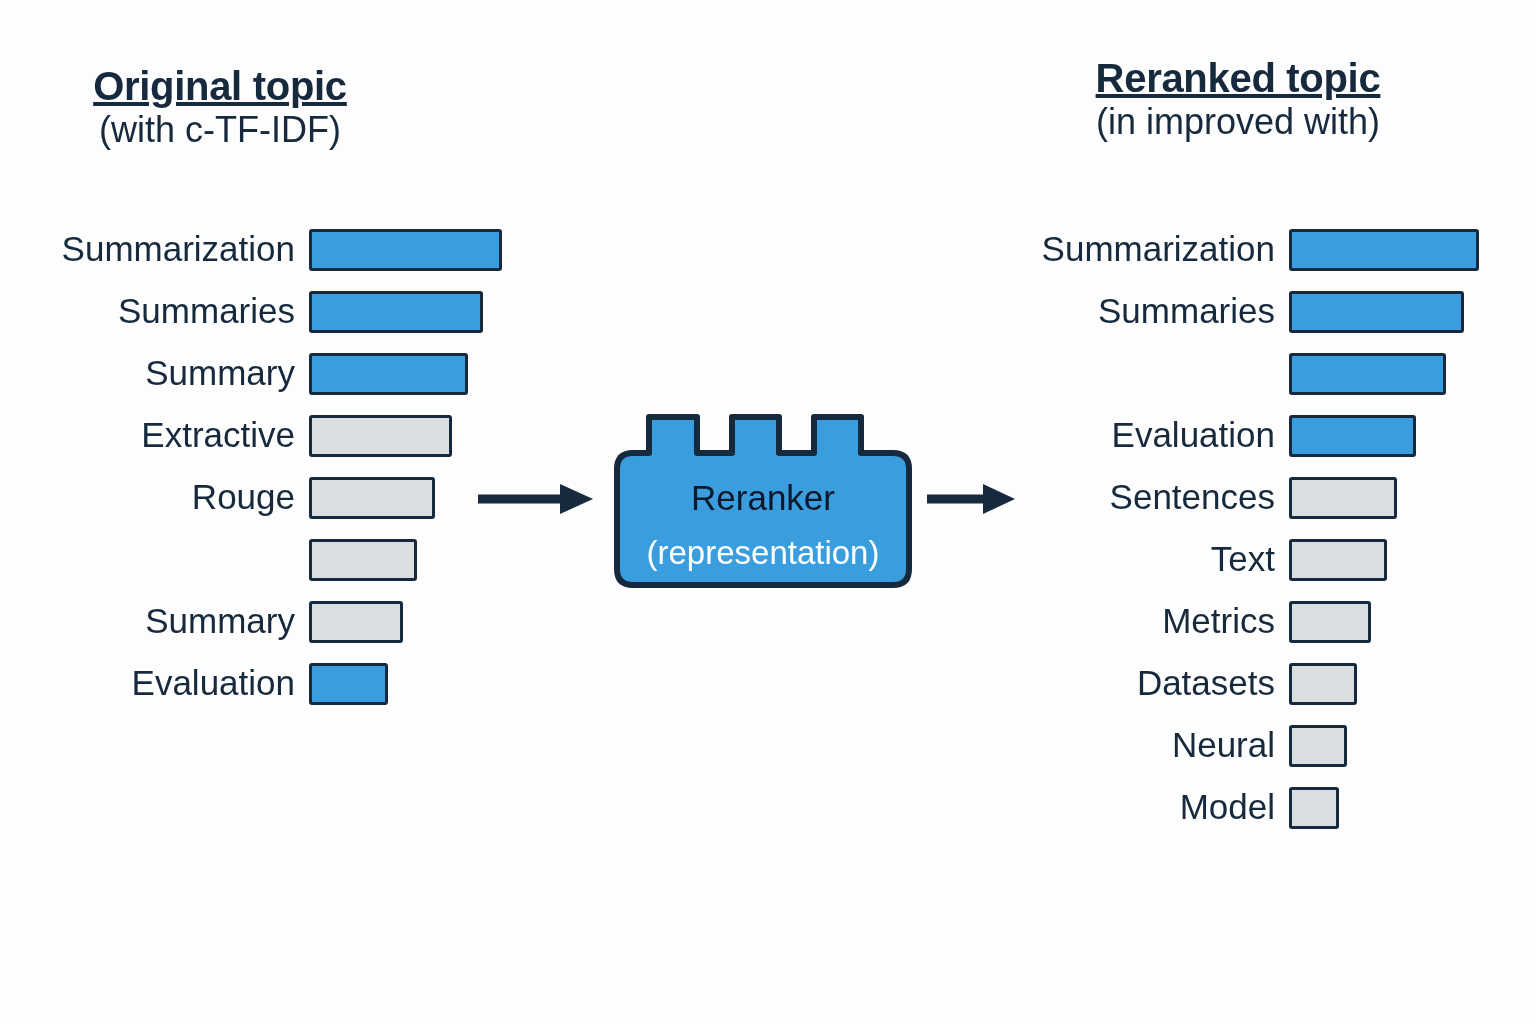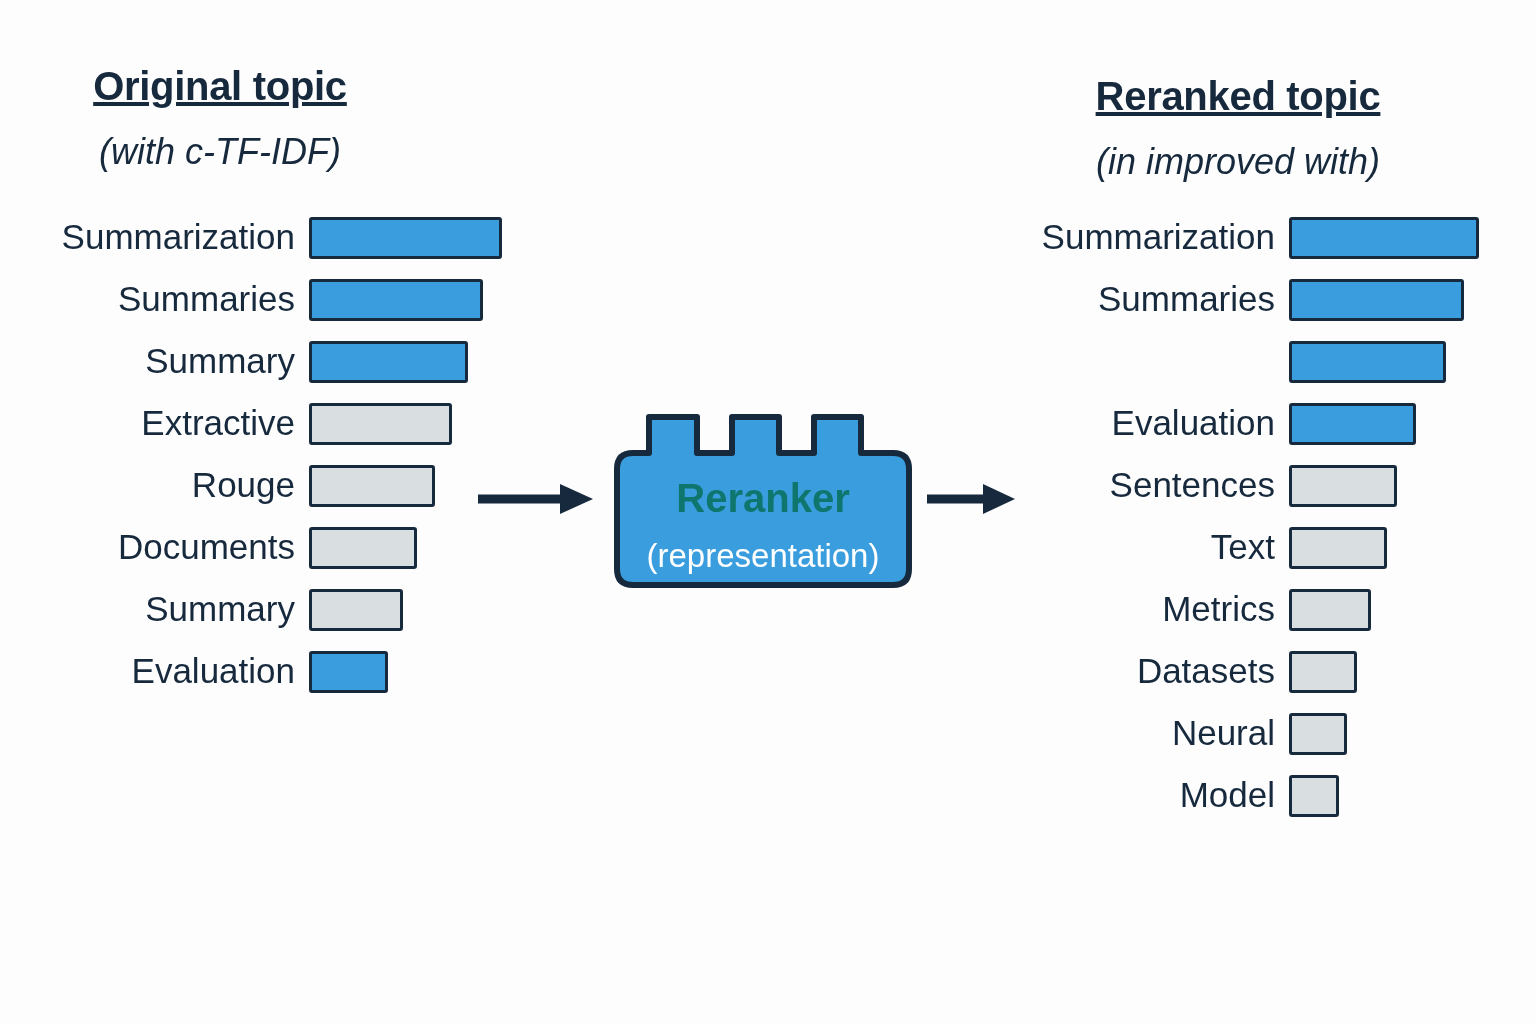--- a/index.html
+++ b/index.html
@@ -30,33 +30,33 @@
     display: block;
     font-size: 40px;
     font-weight: 700;
     letter-spacing: -0.3px;
     color: #16293d;
     white-space: nowrap;
     text-decoration: underline;
   }
   .col-head .subtitle {
     display: block;
-    margin-top: 28px;
+    margin-top: 6px;
     font-size: 36px;
     font-weight: 400;
     color: #16293d;
     white-space: nowrap;
-    font-style: italic;
   }
   #head-left  { left: 20px;   top: 66px;  width: 400px; }
-  #head-right { left: 1038px; top: 76px;  width: 400px; }
+  #head-right { left: 1038px; top: 58px;  width: 400px; }
 
   
   .bar-column {
     position: absolute;
+    margin-top: 12px;
   }
   #column-left  { left: 0px;   top: 215px; width: 520px; }
   #column-right { left: 980px; top: 215px; width: 540px; }
 
   .bar-row {
     position: relative;
     height: 62px;
   }
   .bar-label {
     position: absolute;
@@ -115,25 +115,24 @@
     top: 48px;
     width: 320px;
     height: 144px;
     display: flex;
     flex-direction: column;
     align-items: center;
     justify-content: center;
     pointer-events: none;
   }
   #reranker-text .line1 {
-    font-size: 40px;
-    color: #0f766e;
+    font-size: 35px;
+    color: #0f172a;
     line-height: 1.15;
     white-space: nowrap;
-    font-weight: bold;
   }
   #reranker-text .line2 {
     font-size: 33px;
     color: #ffffff;
     line-height: 1.15;
     margin-top: 16px;
     white-space: nowrap;
   }
 
   
@@ -175,21 +174,20 @@
       </div>
       <div class="bar-row">
         <div class="bar-label">Extractive</div>
         <div class="bar muted" style="width: 143px;"></div>
       </div>
       <div class="bar-row">
         <div class="bar-label">Rouge</div>
         <div class="bar muted" style="width: 126px;"></div>
       </div>
       <div class="bar-row">
-        <div class="bar-label">Documents</div>
         <div class="bar muted" style="width: 108px;"></div>
       </div>
       <div class="bar-row">
         <div class="bar-label">Summary</div>
         <div class="bar muted" style="width: 94px;"></div>
       </div>
       <div class="bar-row">
         <div class="bar-label">Evaluation</div>
         <div class="bar accent" style="width: 79px;"></div>
       </div>

